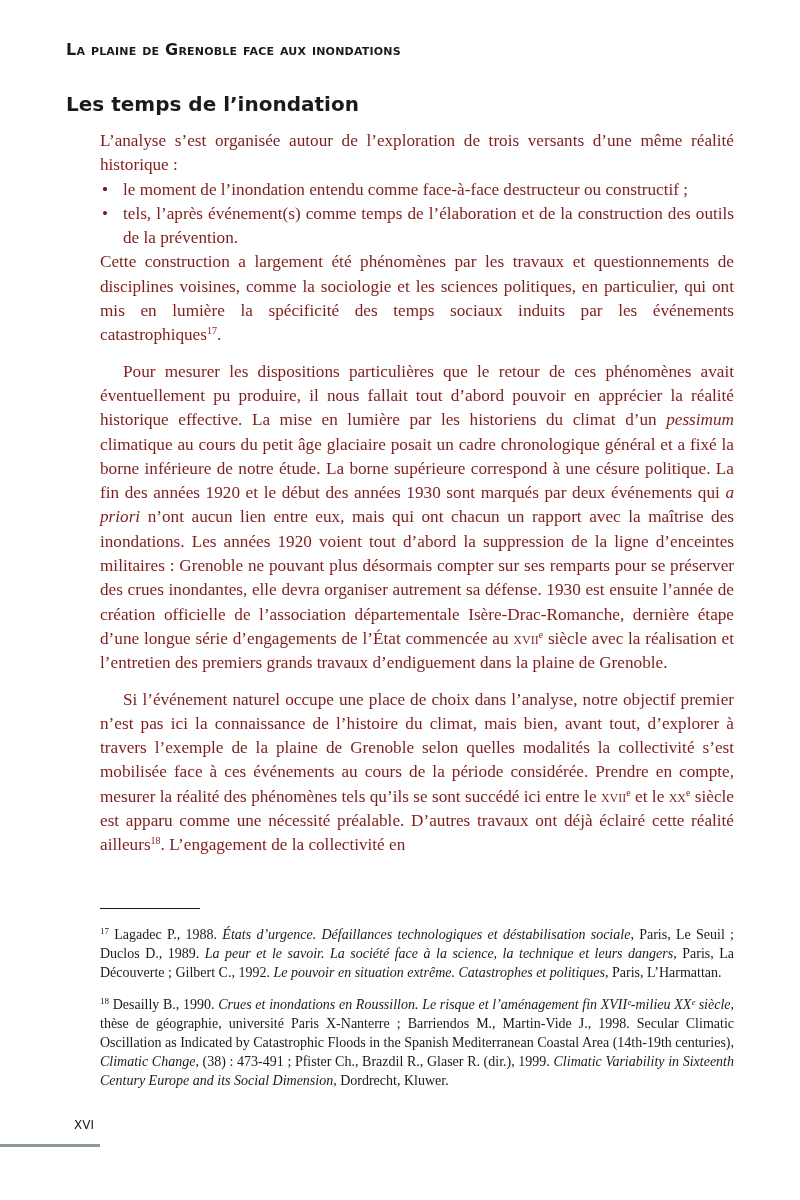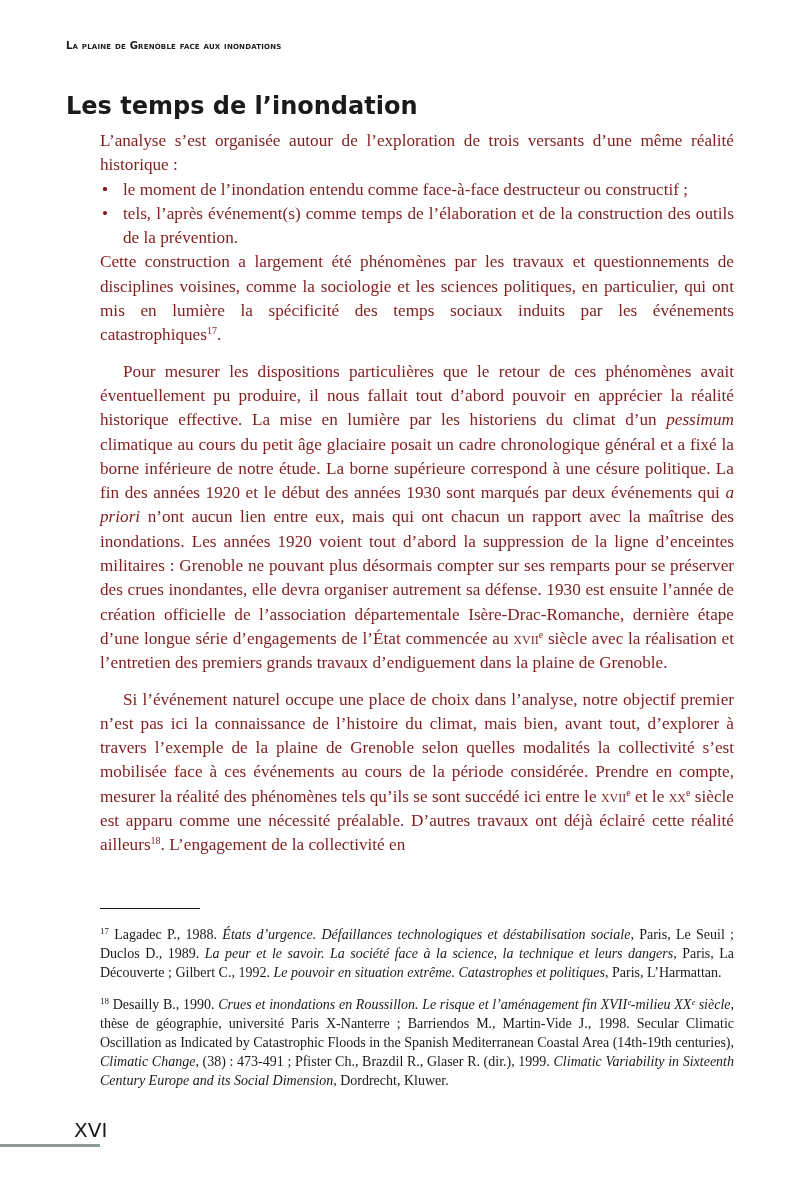--- a/index.html
+++ b/index.html
@@ -1,24 +1,24 @@
 <!DOCTYPE html>
 <html><head>
 <meta charset="utf-8">
 <style>
   html, body { margin:0; padding:0; background:#ffffff; }
   body { width:800px; height:1200px; position:relative; overflow:hidden; color:#1a1a1a; }
   .running-head {
     position:absolute; left:66px; top:40px;
-    font-family:"DejaVu Sans", sans-serif; font-size:10px; font-weight:bold;
+    font-family:"DejaVu Sans", sans-serif; font-size:16px; font-weight:bold;
     letter-spacing:0.2px; font-variant:small-caps; color:#1a1a1a;
   }
   .section-title {
     position:absolute; left:66px; top:92px;
-    font-family:"DejaVu Sans", sans-serif; font-size:24px; font-weight:bold;
+    font-family:"DejaVu Sans", sans-serif; font-size:20px; font-weight:bold;
     color:#1a1a1a; margin:0;
   }
   .body-text {
     position:absolute; left:100px; top:129px; width:634px;
     font-family:"Liberation Serif", serif; font-size:17.2px; line-height:24.3px;
     text-align:justify; color:#7f1d1d;
   }
   .body-text p { margin:0; }
   .body-text p.indent { text-indent:23px;margin-top:12px; }
   .body-text ul { margin:0; padding:0; list-style:none; }
@@ -31,21 +31,21 @@
   }
   .footnotes {
     position:absolute; left:100px; top:913px; width:634px;
     font-family:"Liberation Serif", serif; font-size:14px; line-height:19.2px;
     text-align:justify; color:#1a1a1a;
   }
   .footnotes p { margin:12px 0 6px 0; }
   .footnotes sup { font-size:9px; vertical-align:5px; }
   .page-number {
     position:absolute; left:74px; top:1118px;
-    font-family:"DejaVu Sans", sans-serif; font-size:20px; color:#1a1a1a;
+    font-family:"DejaVu Sans", sans-serif; font-size:12px; color:#1a1a1a;
   }
   .page-bar {
     position:absolute; left:0; top:1144px; width:100px; height:3px; background:#8d9a9a;
   }
 </style>
 </head>
 <body>
 
 <div class="running-head">La plaine de Grenoble face aux inondations</div>
 

